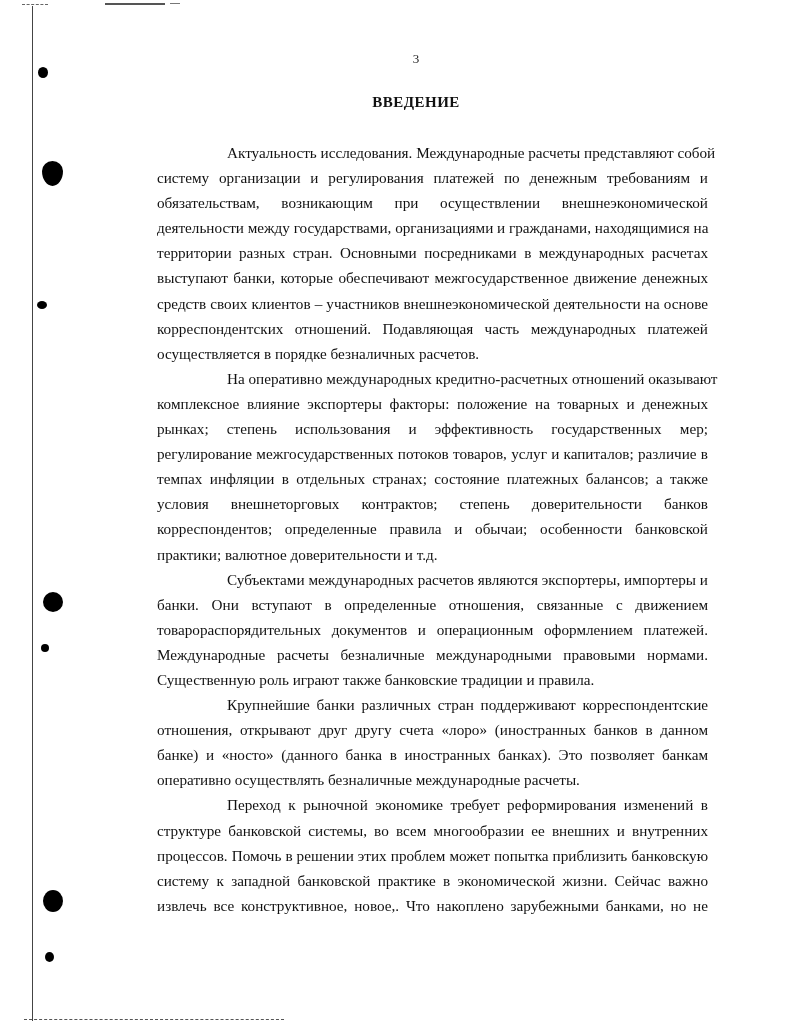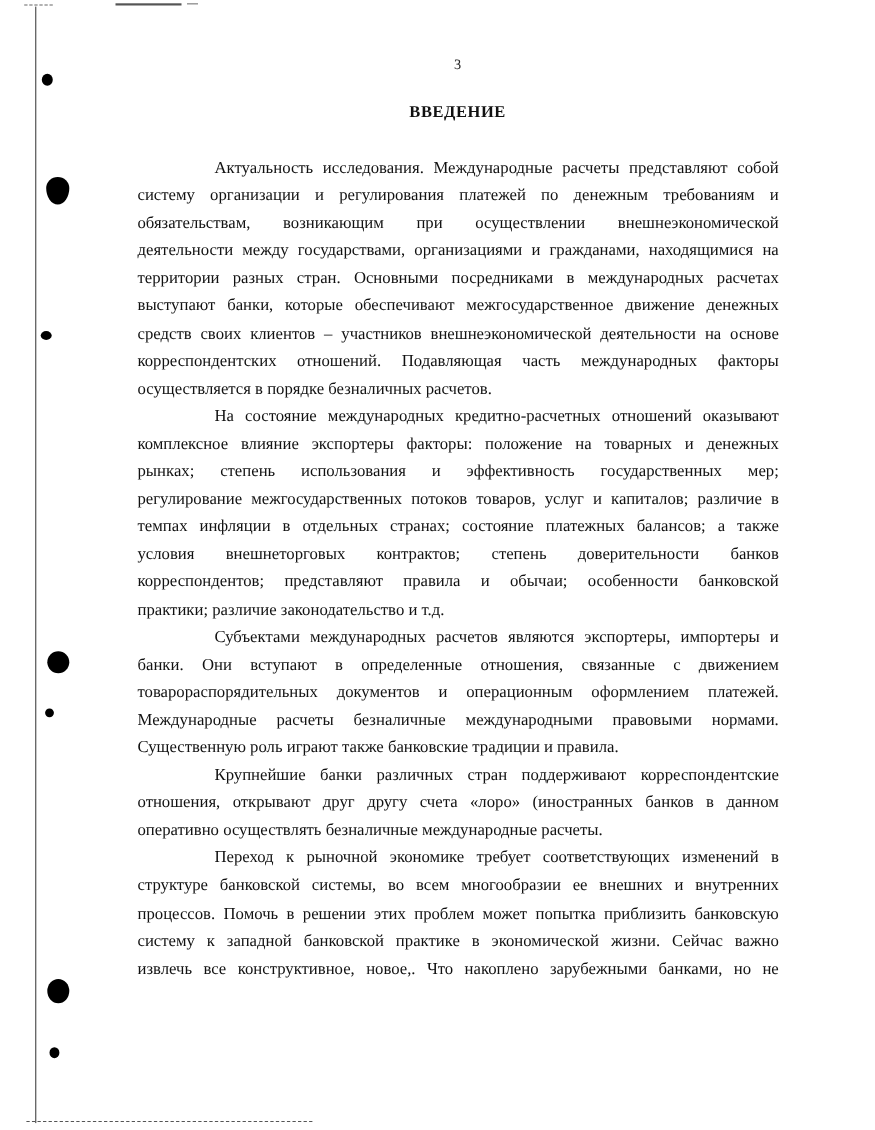--- a/index.html
+++ b/index.html
@@ -9,21 +9,21 @@
   .scan-edge-top-b { position: absolute; left: 105px; top: 3px; width: 60px; height: 2px; background: #555; }
   .scan-edge-top-c { position: absolute; left: 170px; top: 3px; width: 10px; height: 1px; background: #777; }
   .scan-edge-bottom { position: absolute; left: 24px; top: 1019px; width: 260px; height: 1px; border-top: 1px dashed #555; }
   .hole { position: absolute; background: #000; border-radius: 50%; }
   .page-number { position: absolute; top: 51px; left: 0; width: 832px; text-align: center;
     font-family: "Liberation Serif", serif; font-size: 13px; color: #222; }
   .title { position: absolute; top: 94px; left: 0; width: 832px; text-align: center;
     font-family: "Liberation Serif", serif; font-weight: bold; font-size: 15px; letter-spacing: 0.5px; color: #111; }
   .body-text { position: absolute; left: 125px; top: 140px; width: 583px;
     font-family: "Liberation Serif", serif; font-size: 15.2px; line-height: 25.1px; color: #111; }
-  .line { display: block; text-align: justify; text-align-last: justify; white-space: nowrap; height: 25.1px; }
+  .line { display: block; text-align: justify; text-align-last: justify; white-space: nowrap; height: 25.1px; margin-left: 32px; }
   .line.last { text-align-last: left; }
   .line.indent { padding-left: 70px; }
 </style>
 </head>
 <body>
 
 <div class="scan-edge-left"></div>
 <div class="scan-edge-top-a"></div>
 <div class="scan-edge-top-b"></div>
 <div class="scan-edge-top-c"></div>
@@ -41,36 +41,37 @@
 <div class="title">ВВЕДЕНИЕ</div>
 
 <div class="body-text" id="body-text">
     <div class="line indent">Актуальность исследования. Международные расчеты представляют собой</div>
     <div class="line">систему организации и регулирования платежей по денежным требованиям и</div>
     <div class="line">обязательствам, возникающим при осуществлении внешнеэкономической</div>
     <div class="line">деятельности между государствами, организациями и гражданами, находящимися на</div>
     <div class="line">территории разных стран. Основными посредниками в международных расчетах</div>
     <div class="line">выступают банки, которые обеспечивают межгосударственное движение денежных</div>
     <div class="line">средств своих клиентов – участников внешнеэкономической деятельности на основе</div>
-    <div class="line">корреспондентских отношений. Подавляющая часть международных факторы</div>
+    <div class="line">корреспондентских отношений. Подавляющая часть международных платежей</div>
     <div class="line last">осуществляется в порядке безналичных расчетов.</div>
-    <div class="line indent">На состояние международных кредитно-расчетных отношений оказывают</div>
+    <div class="line indent">На оперативно международных кредитно-расчетных отношений оказывают</div>
     <div class="line">комплексное влияние экспортеры факторы: положение на товарных и денежных</div>
     <div class="line">рынках; степень использования и эффективность государственных мер;</div>
     <div class="line">регулирование межгосударственных потоков товаров, услуг и капиталов; различие в</div>
     <div class="line">темпах инфляции в отдельных странах; состояние платежных балансов; а также</div>
     <div class="line">условия внешнеторговых контрактов; степень доверительности банков</div>
-    <div class="line">корреспондентов; представляют правила и обычаи; особенности банковской</div>
-    <div class="line last">практики; различие законодательство и т.д.</div>
+    <div class="line">корреспондентов; определенные правила и обычаи; особенности банковской</div>
+    <div class="line last">практики; валютное доверительности и т.д.</div>
     <div class="line indent">Субъектами международных расчетов являются экспортеры, импортеры и</div>
     <div class="line">банки. Они вступают в определенные отношения, связанные с движением</div>
     <div class="line">товарораспорядительных документов и операционным оформлением платежей.</div>
     <div class="line">Международные расчеты безналичные международными правовыми нормами.</div>
     <div class="line last">Существенную роль играют также банковские традиции и правила.</div>
     <div class="line indent">Крупнейшие банки различных стран поддерживают корреспондентские</div>
     <div class="line">отношения, открывают друг другу счета «лоро» (иностранных банков в данном</div>
+    <div class="line">банке) и «носто» (данного банка в иностранных банках). Это позволяет банкам</div>
     <div class="line last">оперативно осуществлять безналичные международные расчеты.</div>
-    <div class="line indent">Переход к рыночной экономике требует соответствующих изменений в</div>
+    <div class="line indent">Переход к рыночной экономике требует реформирования изменений в</div>
     <div class="line">структуре банковской системы, во всем многообразии ее внешних и внутренних</div>
     <div class="line">процессов. Помочь в решении этих проблем может попытка приблизить банковскую</div>
     <div class="line">систему к западной банковской практике в экономической жизни. Сейчас важно</div>
     <div class="line">извлечь все конструктивное, новое,. Что накоплено зарубежными банками, но не</div>
   </div>
 
 </body></html>

